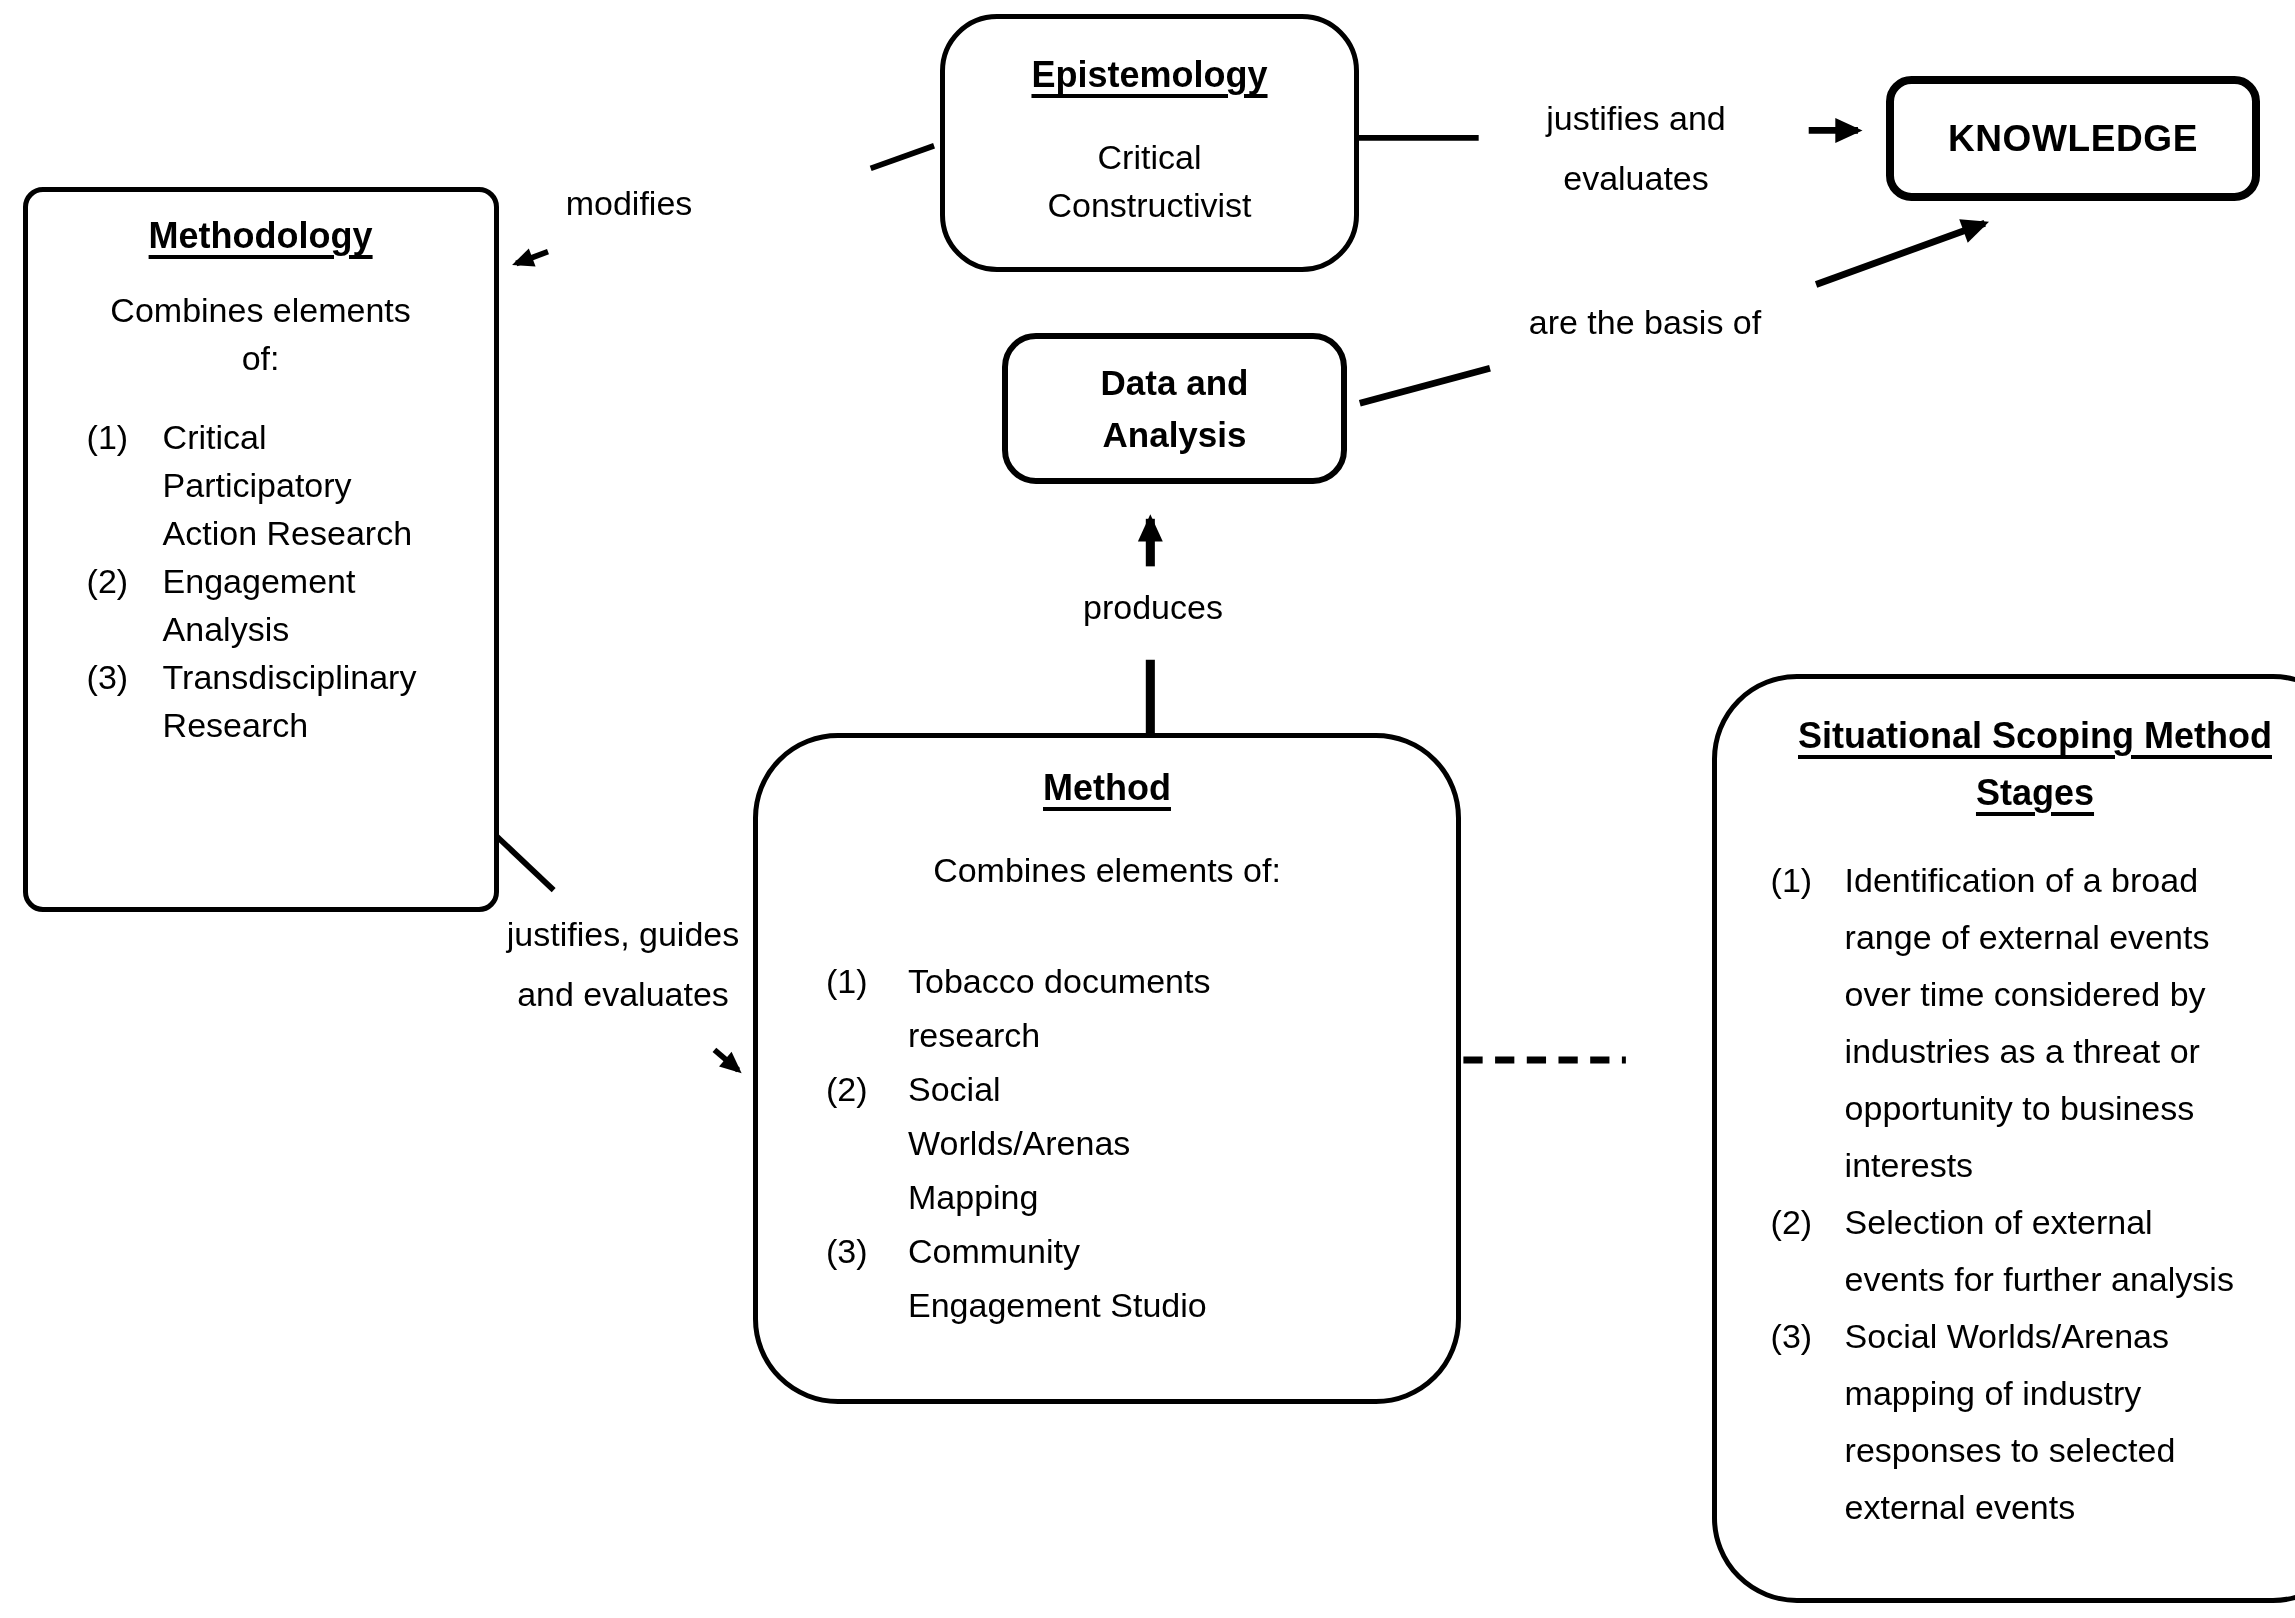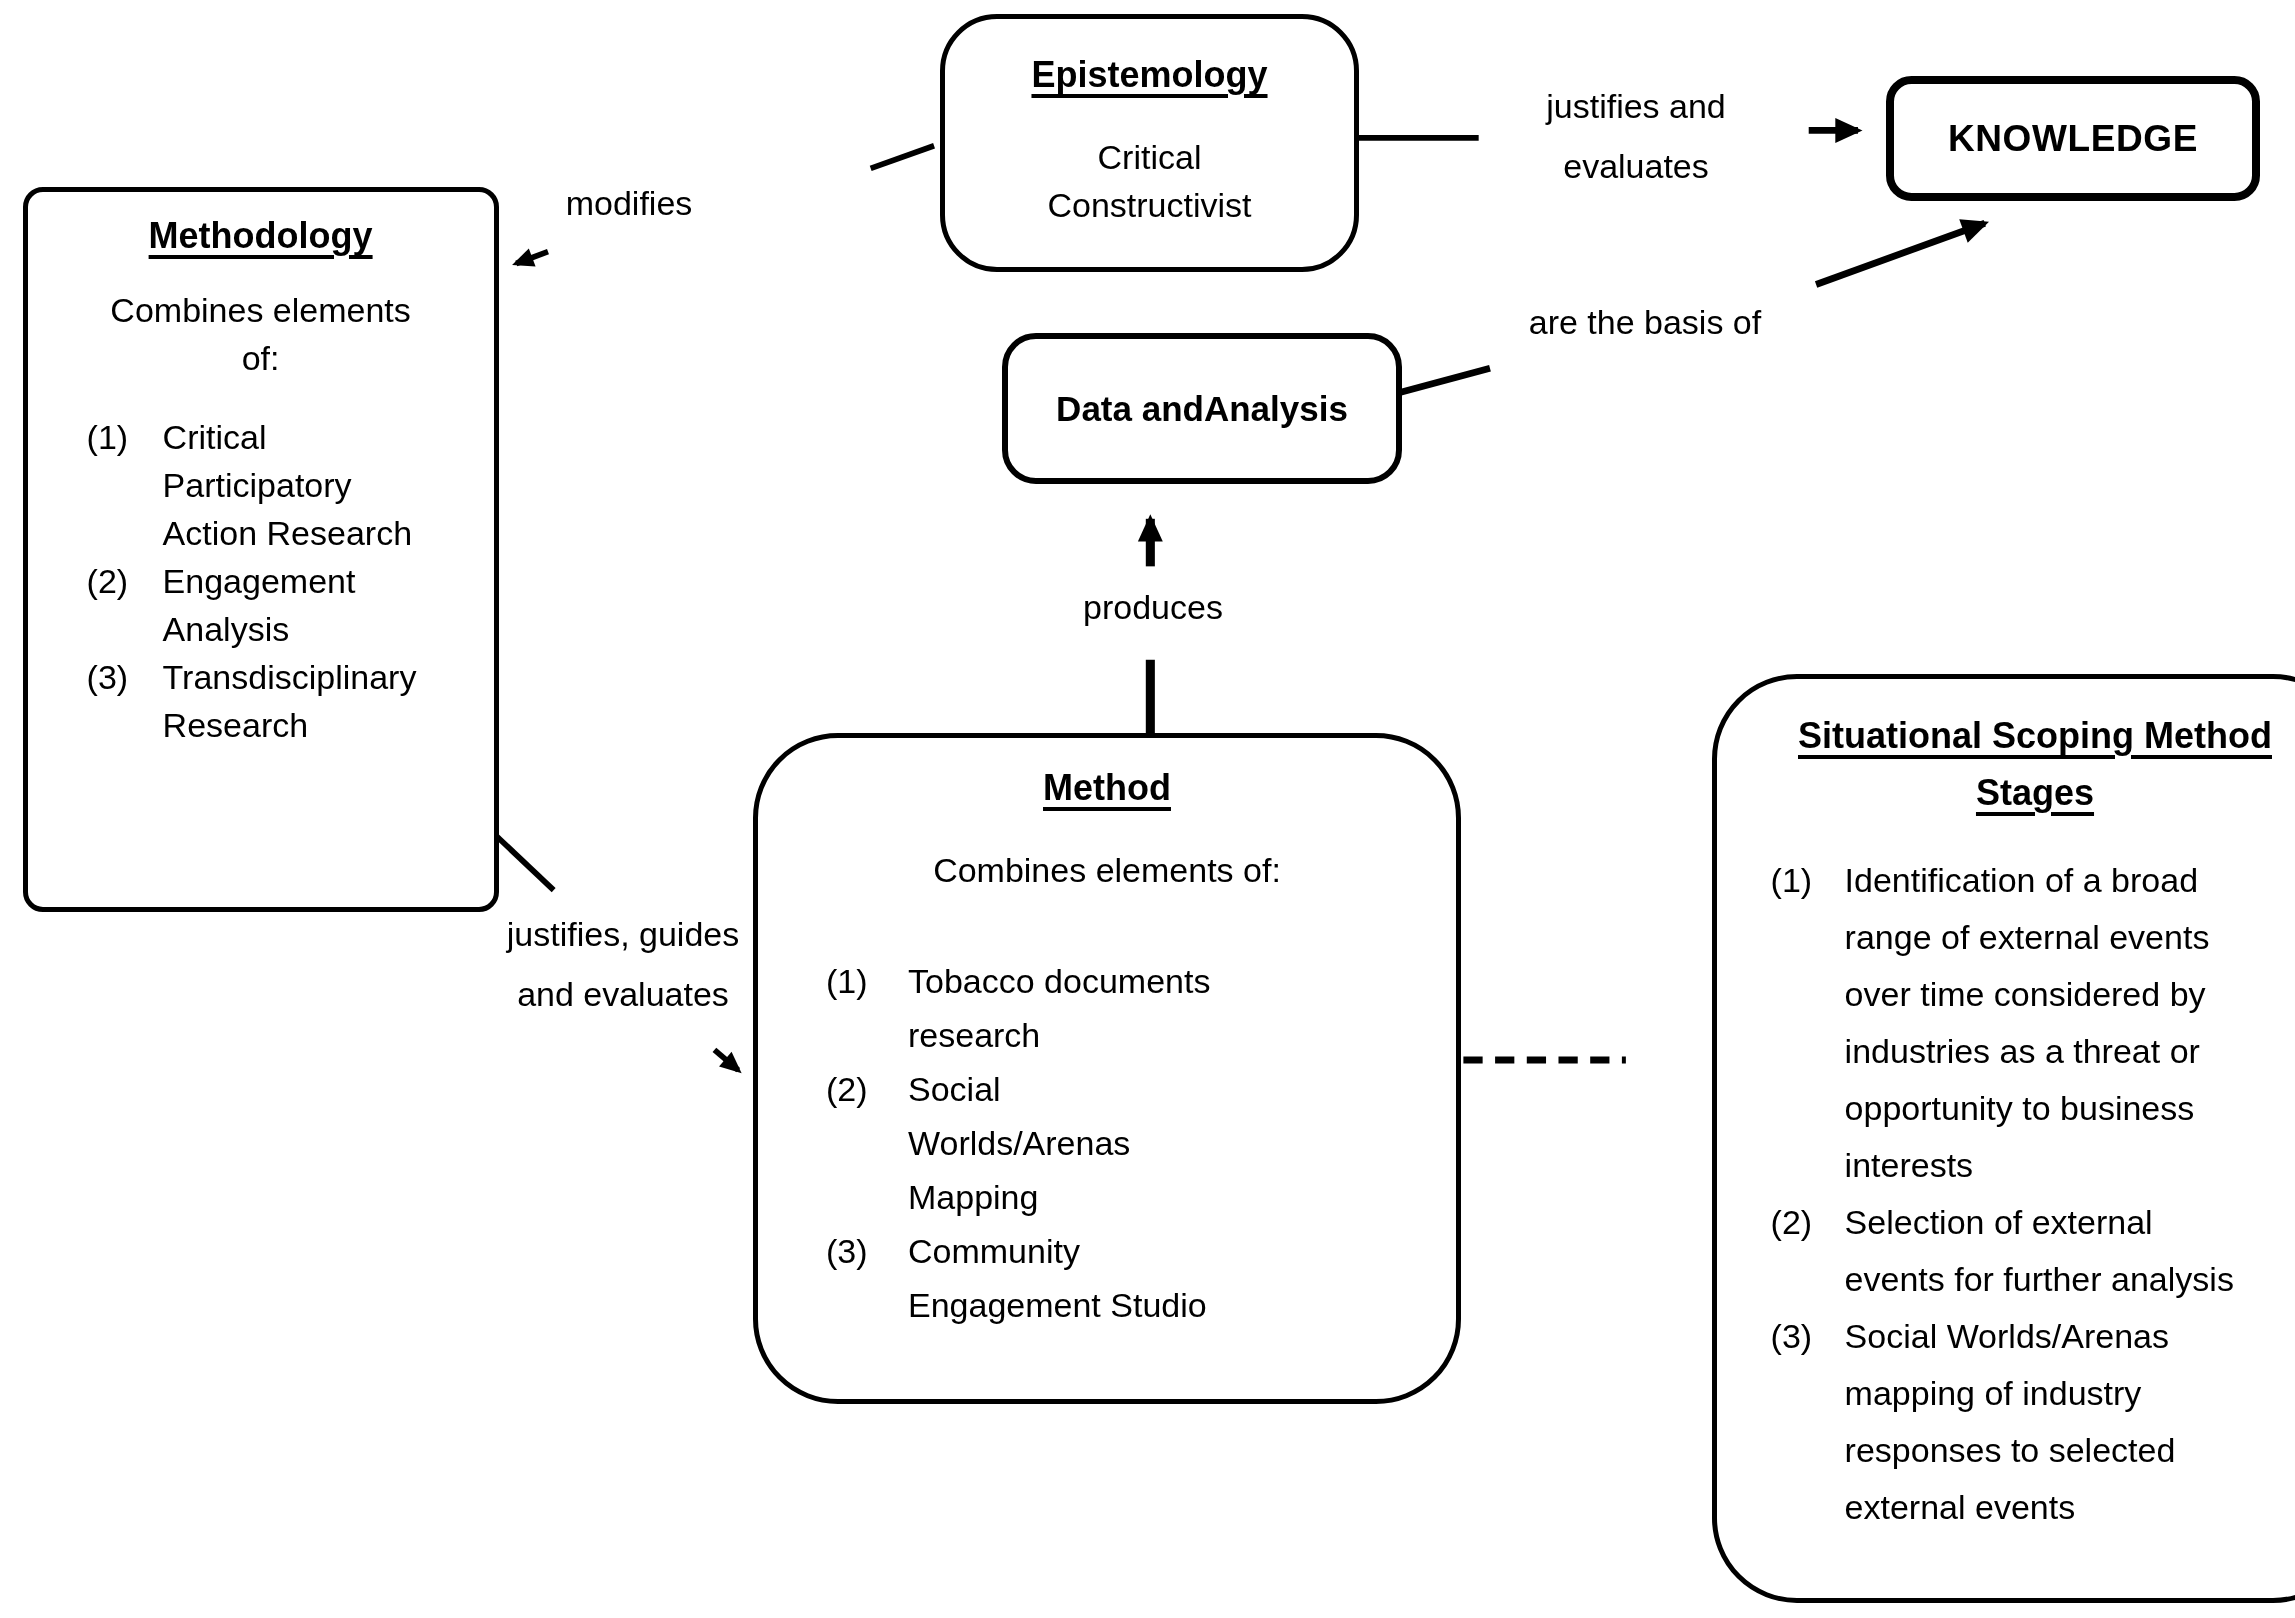--- a/index.html
+++ b/index.html
@@ -23,22 +23,22 @@
   
   #box-methodology{left:22.6px;top:187px;width:476px;height:725px;border-radius:20px;padding:20px 28px 0 28px;}
   #box-methodology .intro{margin-top:25.5px;}
   #box-methodology .list{margin-top:31px;padding-left:31px;}
   #box-methodology .num{width:76px;}
   #box-epistemology{left:940px;top:14px;width:419px;height:258px;border-radius:57px;padding:32px 17px 0 17px;}
   #box-epistemology .sub{margin-top:34px;}
   #box-knowledge{left:1886px;top:76px;width:374px;height:125px;border-radius:25.5px;border-width:8px;
     display:flex;align-items:center;justify-content:center;}
   #box-knowledge .ktitle{font-weight:bold;font-size:37px;letter-spacing:0.6px;}
-  #box-data-analysis{left:1002px;top:333px;width:400px;height:151px;border-radius:34px;border-width:6.8px;
-    display:flex;flex-direction:row;align-items:center;justify-content:center;}
+  #box-data-analysis{left:1002px;top:333px;width:345px;height:151px;border-radius:34px;border-width:6.8px;
+    display:flex;flex-direction:column;align-items:center;justify-content:center;}
   #box-data-analysis .dline{font-weight:bold;font-size:35px;line-height:52px;}
   #box-method{left:753px;top:733px;width:708px;height:671px;border-radius:85px;padding:25.5px 34px 0 34px;}
   #box-method .body-line,#box-method .item .num{font-size:34px;line-height:54px;}
   #box-method .intro{margin-top:31px;}
   #box-method .list{margin-top:57px;padding-left:34px;}
   #box-method .num{width:82px;}
   #box-situational{left:1712px;top:674px;width:646px;height:929px;border-radius:85px;padding:28px 22.6px 0 22.6px;}
   #box-situational .body-line,#box-situational .item .num{font-size:34px;line-height:57px;}
   #box-situational .box-title{line-height:57px;}
   #box-situational .list{margin-top:31px;padding-left:31px;}
@@ -196,21 +196,21 @@
           <div class="body-line">mapping of industry</div>
           <div class="body-line">responses to selected</div>
           <div class="body-line">external events</div>
         </div>
       </div>
     </div>
   </div>
 
   <div class="edge-label" style="left:629px;top:203px;">modifies</div>
 
-  <div class="edge-label" style="left:1636px;top:136px;">
+  <div class="edge-label" style="left:1636px;top:148px;">
     <div>justifies and</div>
     <div>evaluates</div>
   </div>
 
   <div class="edge-label" style="left:1645px;top:322px;">are the basis of</div>
 
   <div class="edge-label" style="left:1153px;top:607px;">produces</div>
 
   <div class="edge-label" style="left:623px;top:964px;">
     <div>justifies, guides</div>

